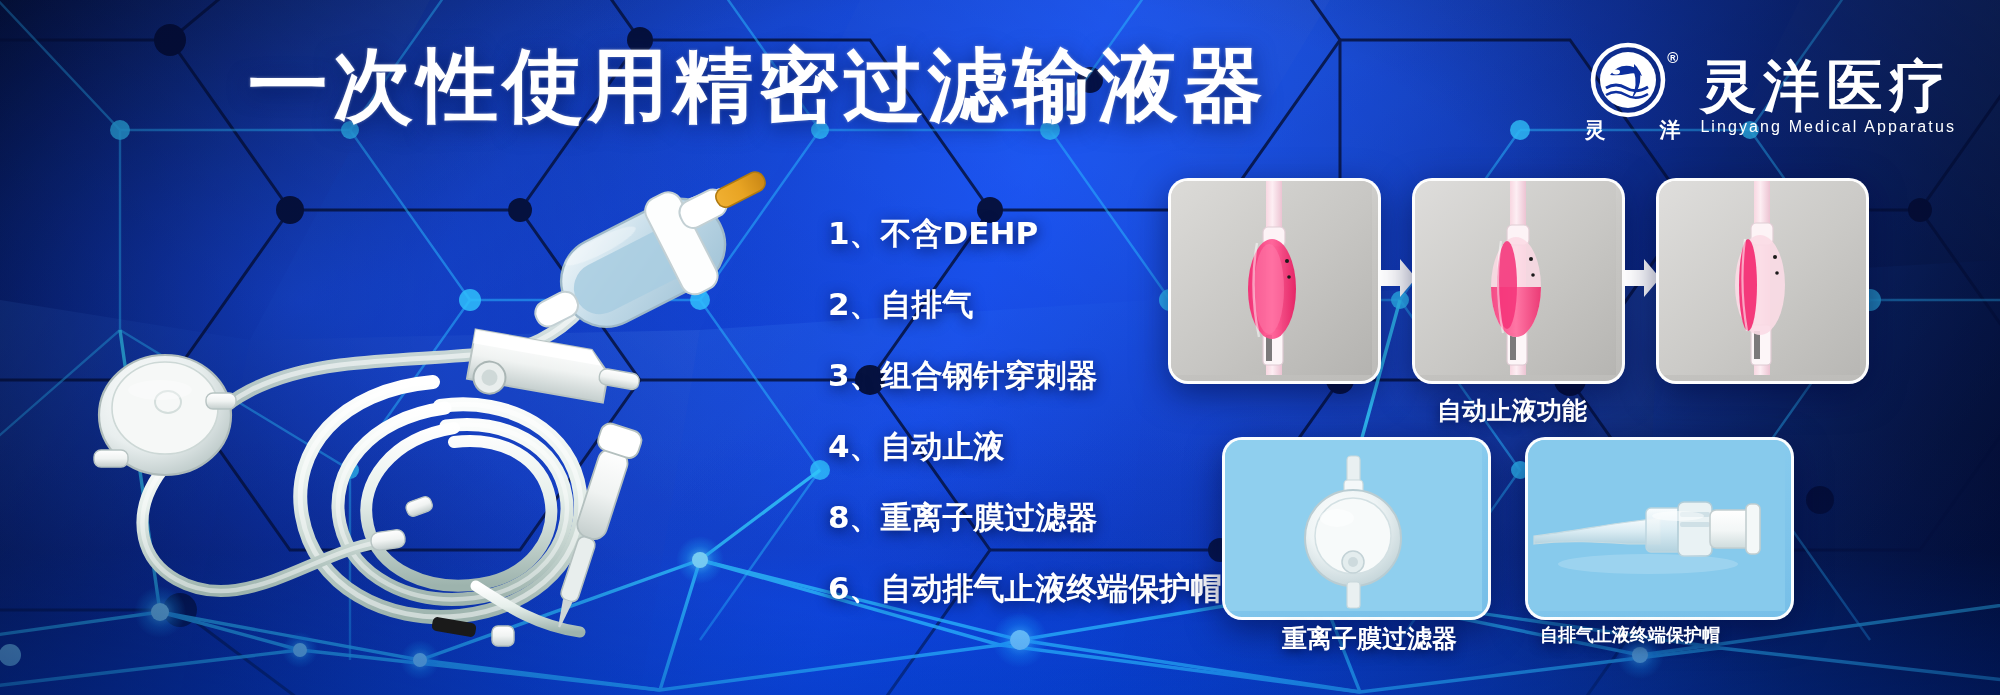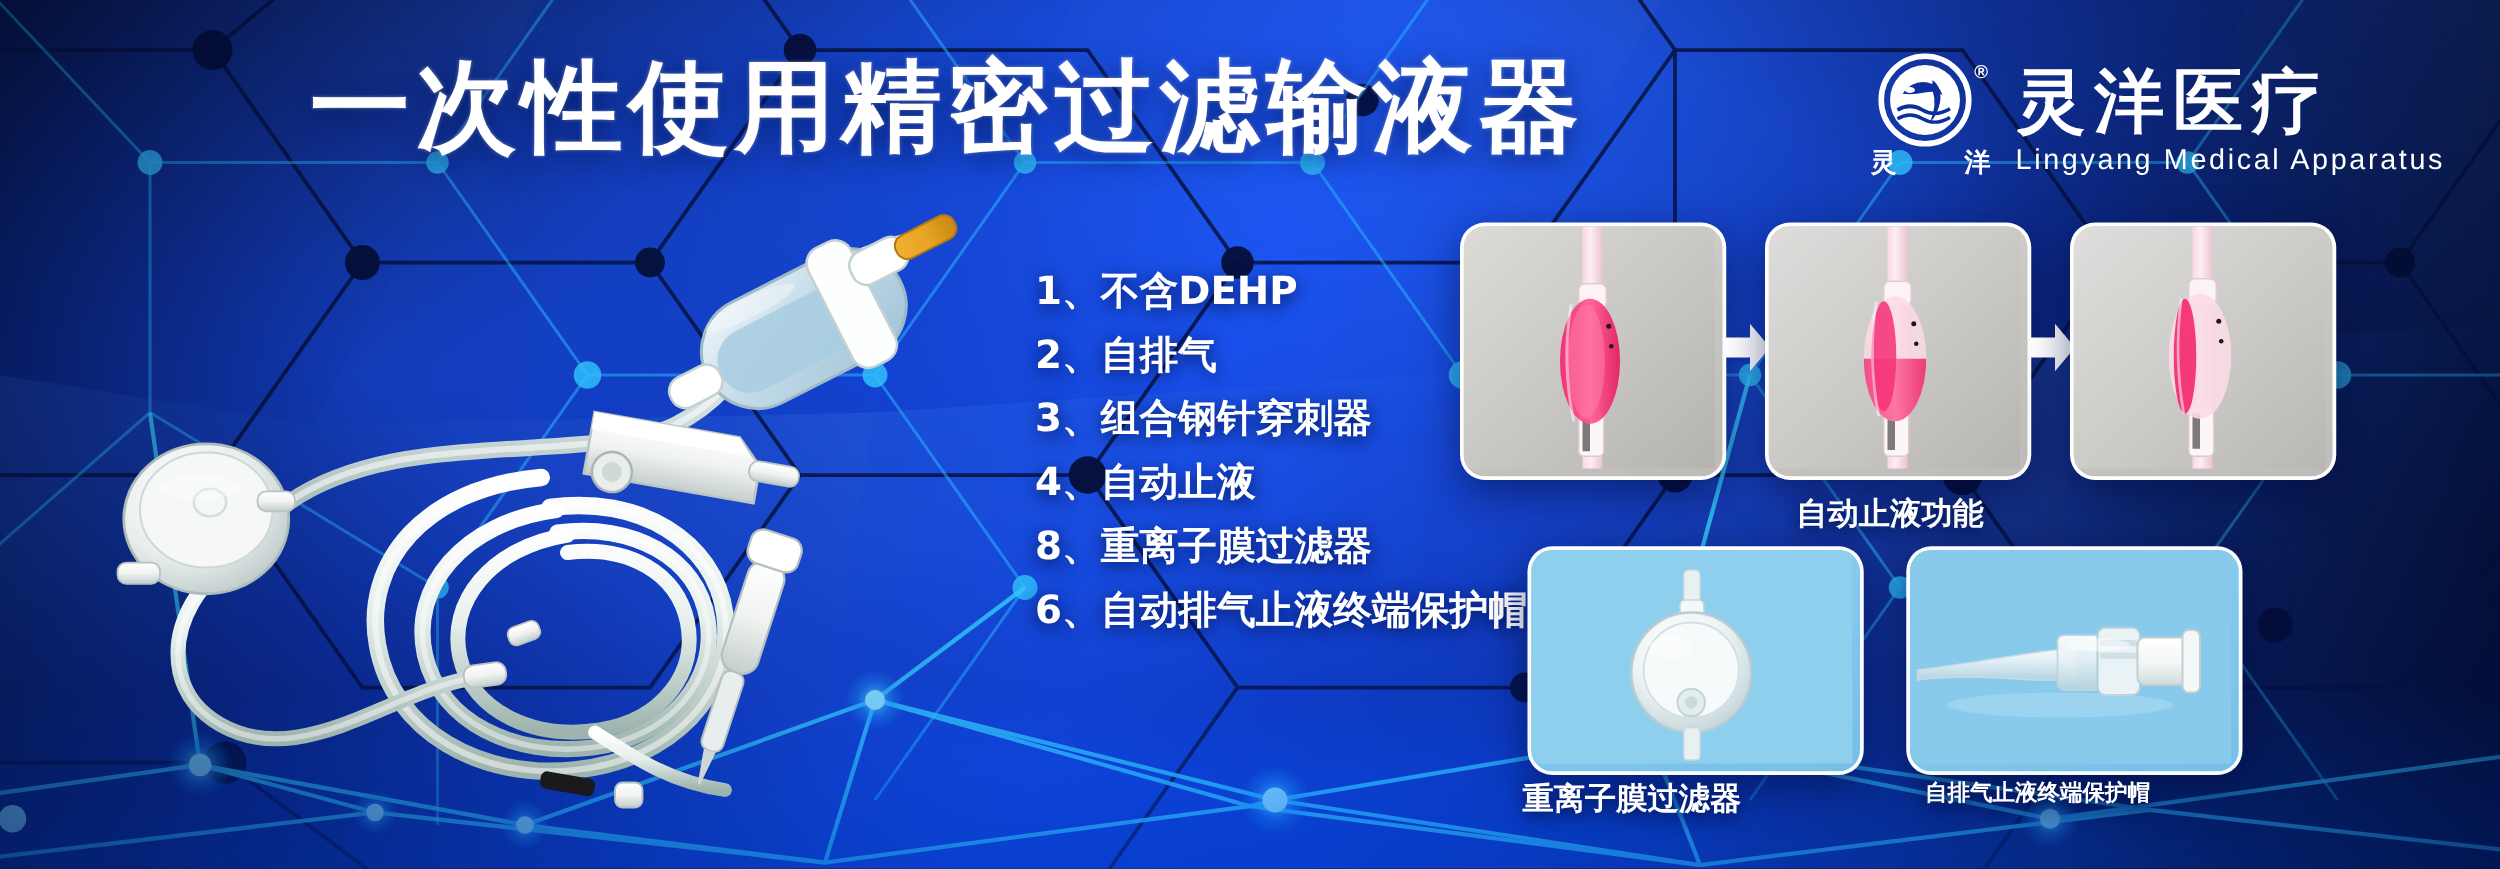--- a/index.html
+++ b/index.html
@@ -47,26 +47,26 @@
   .brand-mark .cn-sub{
     position:absolute;left:0;top:78px;width:96px;display:flex;justify-content:space-between;
     color:#fff;font-size:21px;font-weight:bold;font-family:"DejaVu Sans",sans-serif;line-height:1;
   }
   .brand-text{display:flex;flex-direction:column;gap:4px;}
   .brand-cn{
     color:#fff;font-size:56px;font-weight:bold;letter-spacing:7px;line-height:1.05;
     font-family:"DejaVu Sans","Liberation Sans",sans-serif;
   }
   .brand-en{
-    color:#fff;font-size:23px;letter-spacing:2.1px;line-height:1;
+    color:#fff;font-size:16px;letter-spacing:2.1px;line-height:1;
     font-family:"Liberation Sans",sans-serif;
   }
 
   
-  .features{position:absolute;left:828px;top:218px;display:flex;flex-direction:column;gap:20px;}
+  .features{position:absolute;left:828px;top:218px;display:flex;flex-direction:column;gap:40px;}
   .feature{
     color:#ffffff;font-size:31px;font-weight:bold;white-space:nowrap;line-height:1;
     font-family:"DejaVu Sans","Liberation Sans",sans-serif;
     text-shadow:0 3px 14px rgba(0,15,70,.85);
   }
 
   
   .card{
     position:absolute;border-radius:20px;border:3px solid rgba(255,255,255,.97);
     overflow:hidden;box-shadow:0 10px 34px rgba(0,10,60,.55);
@@ -86,21 +86,21 @@
   .arrow.a2{left:1622px;}
   .arrow svg{display:block;}
 
   
   .caption{
     position:absolute;color:#ffffff;font-weight:bold;white-space:nowrap;line-height:1;
     font-family:"DejaVu Sans","Liberation Sans",sans-serif;
     text-shadow:0 3px 12px rgba(0,15,70,.9);
   }
   .cap-top{left:1437px;top:398px;font-size:25px;}
-  .cap-b1{left:1218px;top:626px;font-size:25px;}
+  .cap-b1{left:1282px;top:626px;font-size:25px;}
   .cap-b2{left:1540px;top:626px;font-size:18px;}
 
   
   .hero{position:absolute;left:40px;top:150px;width:760px;height:500px;}
   .hero svg{display:block;}
 </style>
 </head>
 <body>
 
 <div class="banner">

